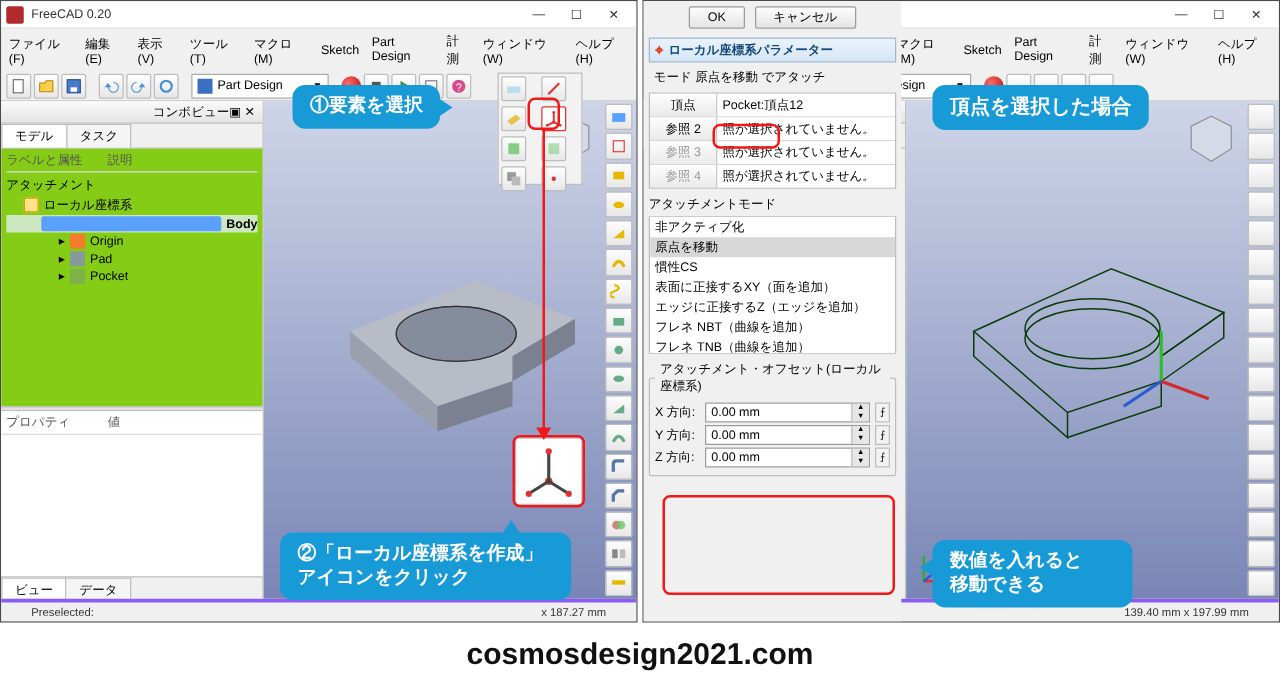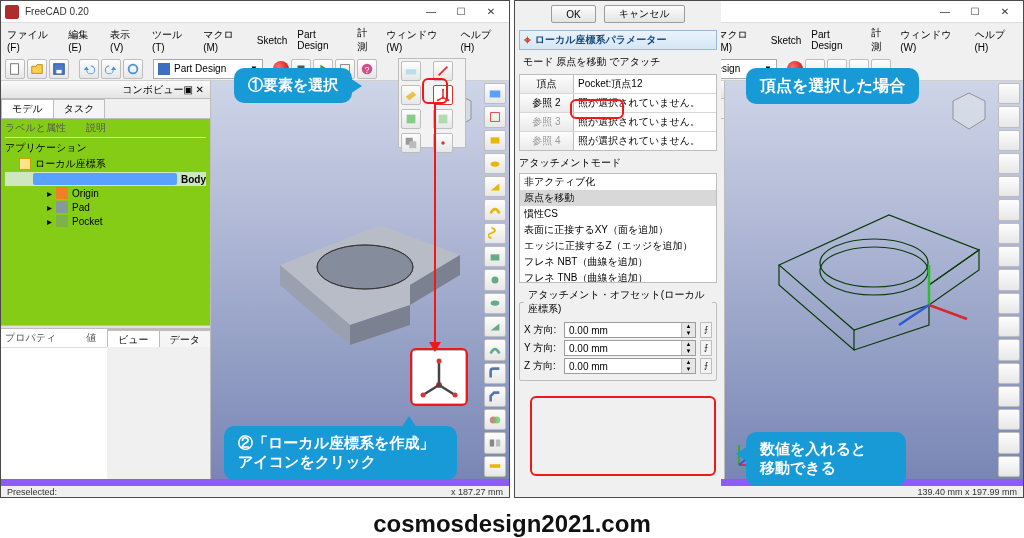--- a/index.html
+++ b/index.html
@@ -36,28 +36,28 @@
   .tree li.ind2{padding-left:28px}
   .tree li.ind3{padding-left:42px}
   .tico{width:12px;height:12px;display:inline-block}
   .tico.doc{background:#ffe28a;border:1px solid #c9a200}
   .tico.body{background:#5aa0ff;border-radius:2px}
   .tico.origin{background:#f47c2b}
   .tico.pad{background:#899}
   .tico.pocket{background:#7fb04b}
   .sel{background:#cde8c1}
   .propsplit{height:4px;background:#e0e0e0;border-top:1px solid #bdbdbd;border-bottom:1px solid #bdbdbd}
-  .proppane{height:150px;display:flex;flex-direction:row}
+  .proppane{height:150px;display:flex;flex-direction:column}
   .propgrid{flex:1;background:#fff;font-size:10px}
   .propgrid .ph{display:flex;border-bottom:1px solid #ddd;padding:2px 4px;gap:30px;color:#555}
   .bottabs{height:18px;display:flex;border-top:1px solid #bdbdbd;font-size:10px}
   .viewport{flex:1;position:relative;background:linear-gradient(180deg,#cfd5e8 0%,#7986b5 100%)}
   .rtoolcol{position:absolute;right:2px;top:2px;bottom:2px;width:24px;display:flex;flex-direction:column;gap:2px;align-items:center;z-index:5}
   .rtoolcol .tbtn{width:22px;height:22px}
-  .statusbar{height:18px;background:#f0f0f0;border-top:7px solid #8b5cf6;display:flex;align-items:center;font-size:9px;padding:0 6px;color:#333}
+  .statusbar{height:18px;background:#f0f0f0;border-top:3px solid #8b5cf6;display:flex;align-items:center;font-size:9px;padding:0 24px;color:#333}
   .statusbar .sp{flex:1}
   .model3d{position:absolute;left:50%;top:50%;transform:translate(-50%,-50%)}
   .wire{stroke:#0b3b0b;stroke-width:1.2;fill:none}
   .face{fill:#9aa0ad}
   .facetop{fill:#b7bcc7}
   .facedark{fill:#7b8191}
   .extratool{position:absolute;left:398px;top:58px;width:68px;height:90px;background:#f2f2f2;border:1px solid #bdbdbd;display:grid;grid-template-columns:1fr 1fr;grid-auto-rows:22px;gap:2px;padding:2px;z-index:10}
   .callout{position:absolute;background:#189ad6;color:#fff;font-weight:700;padding:8px 14px;border-radius:10px;font-size:15px;line-height:1.25;white-space:nowrap;z-index:30}
   .callout::after{content:"";position:absolute;width:0;height:0}
   .c1{left:234px;top:68px}
@@ -203,21 +203,21 @@
         <div class="tab a">モデル</div>
         <div class="tab">タスク</div>
       </div>
       <div class="tree">
         <div class="hd">
               <span>ラベルと属性</span>
               <span>説明</span>
             </div>
         <ul>
           <li>
-                <span>アプリケーション</span>
+                <span>アタッチメント</span>
               </li>
           <li class="ind1">
                 <span class="tico doc"></span>
                 <span>ローカル座標系</span>
               </li>
           <li class="ind2 sel">
                 <span class="tico body"></span>
                 <b>Body</b>
               </li>
           <li class="ind3">

